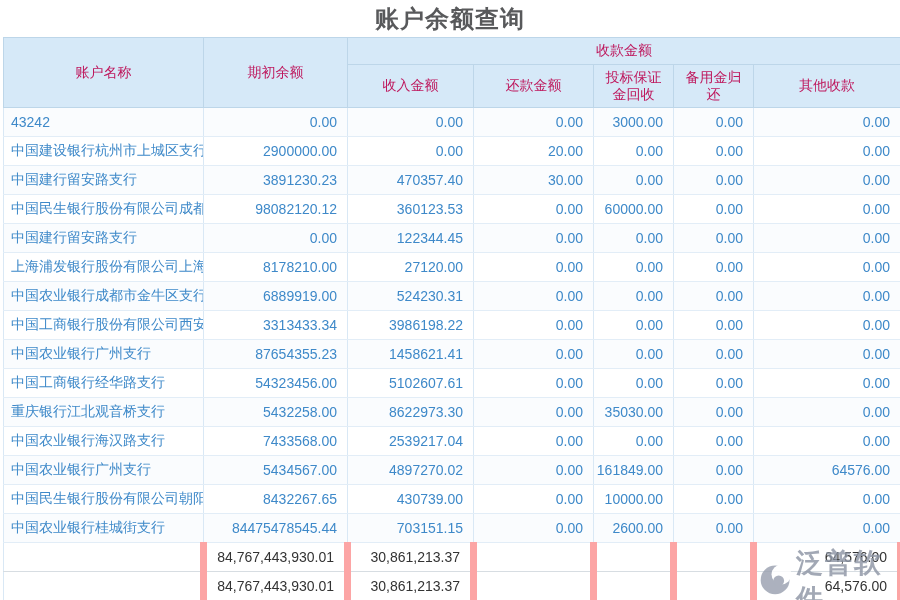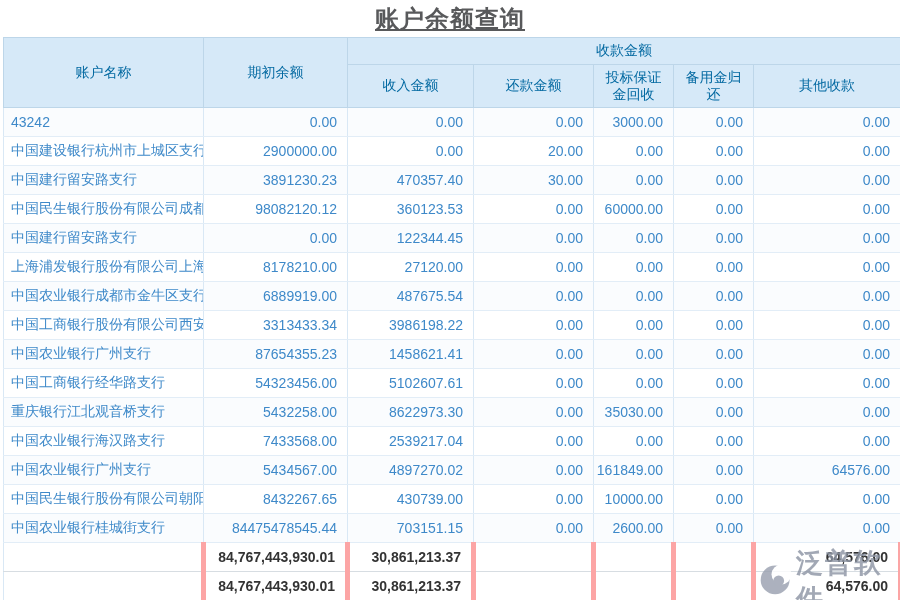--- a/index.html
+++ b/index.html
@@ -8,31 +8,30 @@
     background: #ffffff;
     font-family: "Liberation Sans", "DejaVu Sans", sans-serif;
   }
   .page { position: relative; width: 900px; height: 600px; }
 
   .page-title {
     position: absolute; top: 3px; left: 0; width: 900px;
     text-align: center;
     font-size: 24px; font-weight: bold; color: #58595b;
     letter-spacing: 1px;
-    text-decoration: underline;
   }
 
   table.balance-table {
     position: absolute; left: 3px; top: 37px; width: 897px;
     border-collapse: collapse; table-layout: fixed;
     font-size: 14px;
   }
   table.balance-table thead th {
     background: #d6e9f8;
-    color: #0369a1;
+    color: #be185d;
     font-weight: normal;
     text-align: center;
     vertical-align: middle;
     border: 1px solid #bdd6e9;
     line-height: 1.25;
   }
   table.balance-table { border-top: 1px solid #a9c8de; }
   tr.group-header-row th { height: 27px; }
   tr.sub-header-row th { height: 43px; padding: 2px 6px; }
 
@@ -45,24 +44,23 @@
   }
   td:first-child { border-left: 1px solid #d9e8f5; }
   .data-row td { color: #3e89c9; }
   .data-row:nth-child(odd) { background: #fafcfe; }
   .data-row:nth-child(even) { background: #ffffff; }
   .name-cell { text-align: left; padding: 0 2px 0 7px; }
   .num-cell { text-align: right; padding: 0 10px 0 2px; }
 
   .total-row td {
     color: #333333; background: #ffffff;
-    border-right: 5px solid #fca5a5;
+    border-right: 7px solid #fca5a5;
     border-bottom: 1px solid #d7dde2;
     border-top: 1px solid #d7dde2;
-    font-weight: bold;
   }
 
   .watermark {
     position: absolute; left: 758px; top: 545px; width: 145px;
     opacity: 0.82; pointer-events: none; z-index: 5;
   }
   .watermark .brand-line { display: flex; align-items: center; }
   .watermark .brand-text {
     font-size: 27px; font-weight: bold; color: #8e96a5;
     letter-spacing: 2px; margin-left: 2px;
@@ -150,21 +148,21 @@
           <td class="num-cell">8178210.00</td>
           <td class="num-cell">27120.00</td>
           <td class="num-cell">0.00</td>
           <td class="num-cell">0.00</td>
           <td class="num-cell">0.00</td>
           <td class="num-cell">0.00</td>
         </tr>
         <tr class="data-row">
           <td class="name-cell">中国农业银行成都市金牛区支行</td>
           <td class="num-cell">6889919.00</td>
-          <td class="num-cell">487675.54</td>
+          <td class="num-cell">524230.31</td>
           <td class="num-cell">0.00</td>
           <td class="num-cell">0.00</td>
           <td class="num-cell">0.00</td>
           <td class="num-cell">0.00</td>
         </tr>
         <tr class="data-row">
           <td class="name-cell">中国工商银行股份有限公司西安区</td>
           <td class="num-cell">3313433.34</td>
           <td class="num-cell">3986198.22</td>
           <td class="num-cell">0.00</td>

